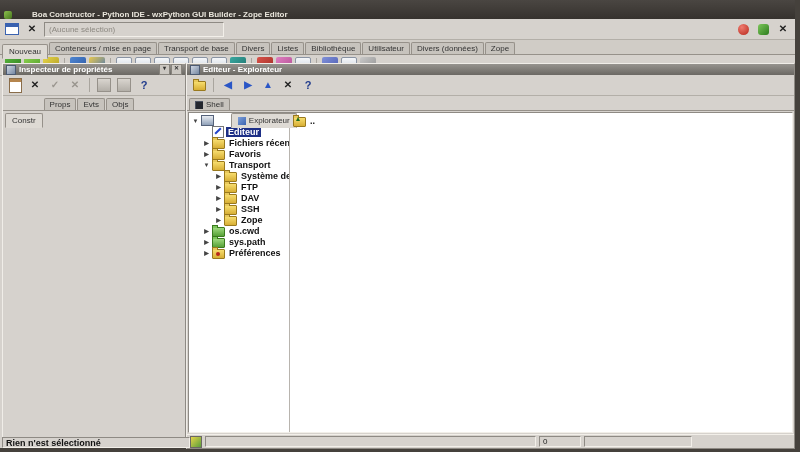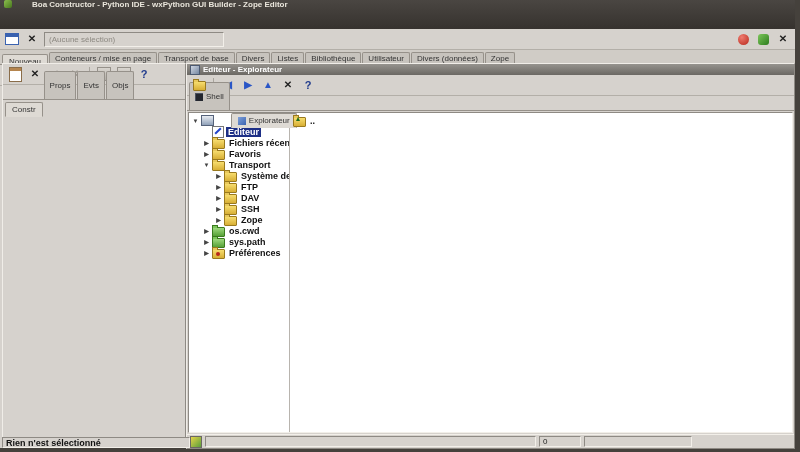--- a/index.html
+++ b/index.html
@@ -1,22 +1,22 @@
 <!DOCTYPE html>
 <html><head>
 <meta charset="utf-8">
 <style>
   html,body{margin:0;padding:0;}
   body{width:800px;height:452px;background:#45413c;position:relative;overflow:hidden;
        font-family:"Liberation Sans",sans-serif;-webkit-font-smoothing:antialiased;}
   .app{position:absolute;left:0;top:0;width:795px;height:448px;background:#d6d2cd;}
 
   
-  .titlebar{height:29px;background:linear-gradient(#4a4642,#36322e);color:#e9e5db;
-            display:flex;align-items:flex-start;gap:4px;padding:0 4px;font-size:8px;font-weight:bold;}
+  .titlebar{height:19px;background:linear-gradient(#4a4642,#36322e);color:#e9e5db;
+            display:flex;align-items:flex-end;gap:4px;padding:0 4px;font-size:8px;font-weight:bold;}
   .appicon{width:8px;height:8px;border-radius:2px;background:linear-gradient(135deg,#8cc04e,#47761d);flex:0 0 auto;}
   .titletext{white-space:nowrap;margin-left:16px;}
 
   
   .mtb{height:20px;display:flex;align-items:center;gap:4px;padding:0 4px;
        background:#d6d2cd;border-bottom:1px solid #b3afa8;}
   .i16{width:16px;height:16px;display:flex;align-items:center;justify-content:center;
        font-size:11px;line-height:16px;}
   .winicon{width:12px;height:10px;background:#fff;border:1px solid #3a62b0;box-shadow:inset 0 3px 0 #3a62b0;}
   .xdark{color:#222;font-weight:bold;font-size:10px;}
@@ -65,21 +65,21 @@
 
   .wtool{height:20px;display:flex;align-items:center;gap:4px;padding:0 4px;border-bottom:1px solid #b3afa8;flex:0 0 auto;}
   .clip{width:11px;height:13px;background:#fff;border:1px solid #8a6d4a;box-shadow:inset 0 3px 0 #b5854e;}
   .chkgray{color:#9a968f;font-weight:bold;font-size:10px;}
   .grayicon{width:12px;height:12px;background:linear-gradient(#d9d5cf,#b3afa8);border:1px solid #96918a;}
   .help{color:#1f3a8c;font-weight:bold;font-size:11px;}
   .bluearrow{color:#2a56c6;font-weight:bold;font-size:10px;}
 
   .wtabs{display:flex;align-items:flex-end;height:14px;padding:0 2px;border-bottom:1px solid #96918a;flex:0 0 auto;}
   .wtab{font-size:8px;color:#333;background:#c7c3bd;border:1px solid #96918a;border-bottom:none;
-        border-radius:2px 2px 0 0;padding:9px 5px;margin-right:1px;display:flex;align-items:center;gap:3px;}
+        border-radius:2px 2px 0 0;padding:1px 5px;margin-right:1px;display:flex;align-items:center;gap:3px;}
   .wtab.active{background:#dedad4;padding:2px 6px;position:relative;top:18px;border-bottom:1px solid #dedad4;}
   .tabico-shell{width:8px;height:8px;background:#23262e;box-shadow:inset 1px 1px 0 #4a5160;}
   .tabico-exp{width:8px;height:8px;background:linear-gradient(135deg,#7ea0d8,#3a62b0);}
 
   .iclient{flex:1;background:#d6d2cd;}
 
   
   .econtent{flex:1;display:flex;margin:1px;border:1px solid;border-color:#8e8a84 #f2efe9 #f2efe9 #8e8a84;
             background:#fff;overflow:hidden;}
   .tree{width:100px;border-right:1px solid #b8b4ae;padding-top:2px;flex:0 0 auto;overflow:hidden;}
@@ -173,20 +173,28 @@
     <span class="pi p14"></span>
     <span class="pi p15"></span>
     <span class="pi doc"></span>
     <span class="sep"></span>
     <span class="pi p17"></span>
     <span class="pi doc"></span>
     <span class="pi p19"></span>
   </div>
 
   <div class="win inspector">
+    <div class="wtitle">
+      <span class="wico"></span>
+      <span>Inspecteur de propriétés</span>
+      <span class="wbtns">
+        <span class="wbtn">▾</span>
+        <span class="wbtn">✕</span>
+      </span>
+    </div>
     <div class="wtool">
       <span class="i16">
           <span class="clip"></span>
         </span>
       <span class="i16 xdark">✕</span>
       <span class="i16 chkgray">✓</span>
       <span class="i16 xgray">✕</span>
       <span class="sep"></span>
       <span class="i16">
           <span class="grayicon"></span>

